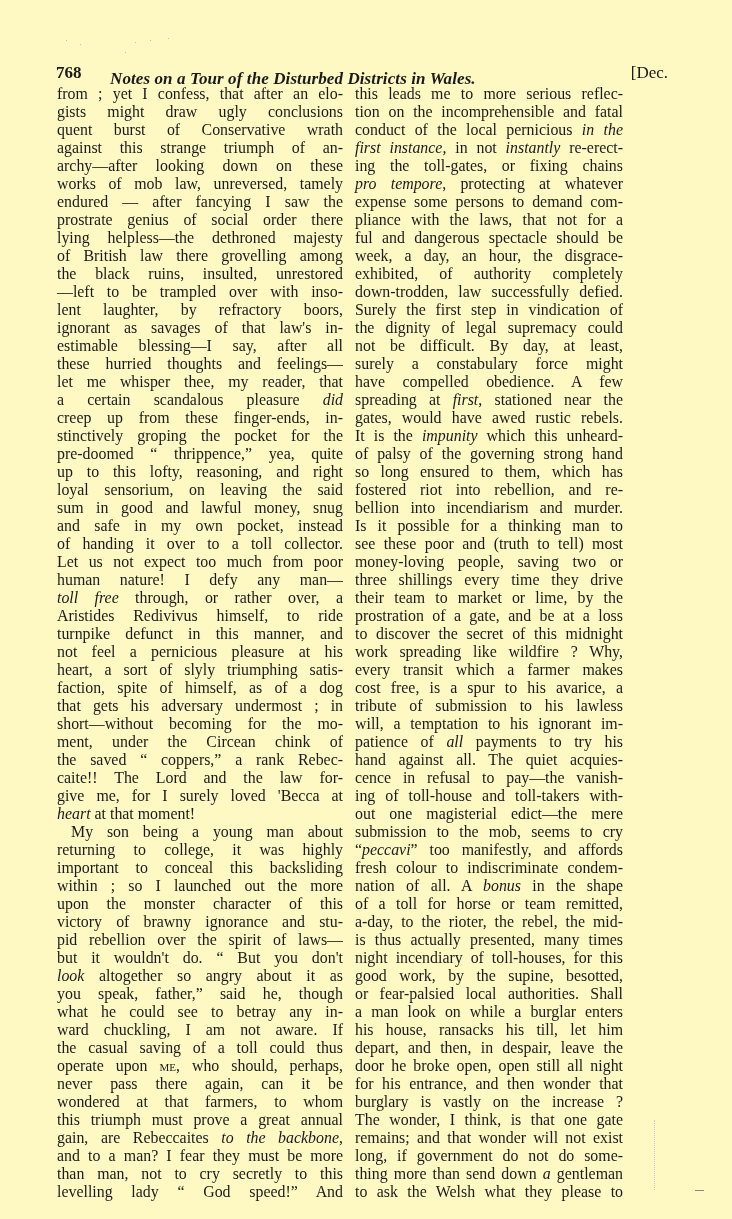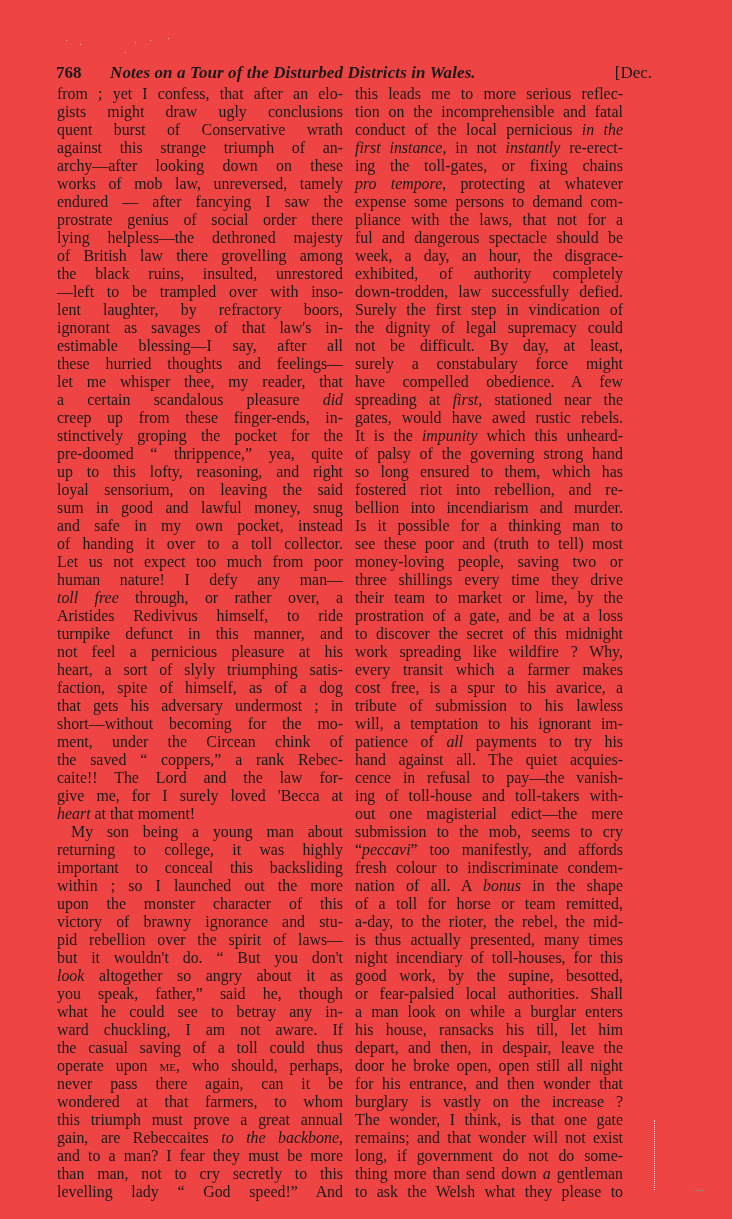--- a/index.html
+++ b/index.html
@@ -1,23 +1,23 @@
 <!DOCTYPE html>
 <html><head>
 <meta charset="utf-8">
 <style>
   html, body { margin: 0; padding: 0; background: #ffffff; }
   body { width: 732px; height: 1219px; position: relative; overflow: hidden;
          font-family: "DejaVu Serif", "Liberation Serif", serif; color: #1a1a1a; }
-  .page { position: absolute; left: 0; top: 0; width: 732px; height: 1219px; background: #ef4444; }
+  .page { position: absolute; left: 0; top: 0; width: 732px; height: 1219px; background: #fef9c3; }
   .header { position: absolute; top: 63px; left: 56px; width: 612px; height: 20px;
             font-family: "Liberation Serif", serif; font-size: 17px; line-height: 20px; }
   .pgnum { position: absolute; left: 0; top: 0; font-weight: bold; }
-  .running-title { position: absolute; left: 54px; top: 0; font-style: italic; font-weight: bold; letter-spacing: 0.1px; }
-  .section-mark { position: absolute; right: 16px; top: 0; }
+  .running-title { position: absolute; left: 54px; top: 6px; font-style: italic; font-weight: bold; letter-spacing: 0.1px; }
+  .section-mark { position: absolute; right: 0; top: 0; }
   .col { position: absolute; top: 85px; font-family: "Liberation Serif", serif; font-size: 15.9px; line-height: 18.0px; }
   .col-left { left: 57px; width: 286px; }
   .col-right { left: 355px; width: 268px; }
   .line { display: block; white-space: nowrap; text-align: justify; text-align-last: justify; height: 18px; overflow: visible; }
   .line.last { text-align-last: left; }
   .line.indent { padding-left: 14px; }
   .it { font-style: italic; }
   .sc { font-variant: small-caps; }
   .speck { position: absolute; width: 1px; height: 1px; background: #bbb; }
   .margin-dots { position: absolute; left: 654px; top: 1120px; width: 1px; height: 70px;

